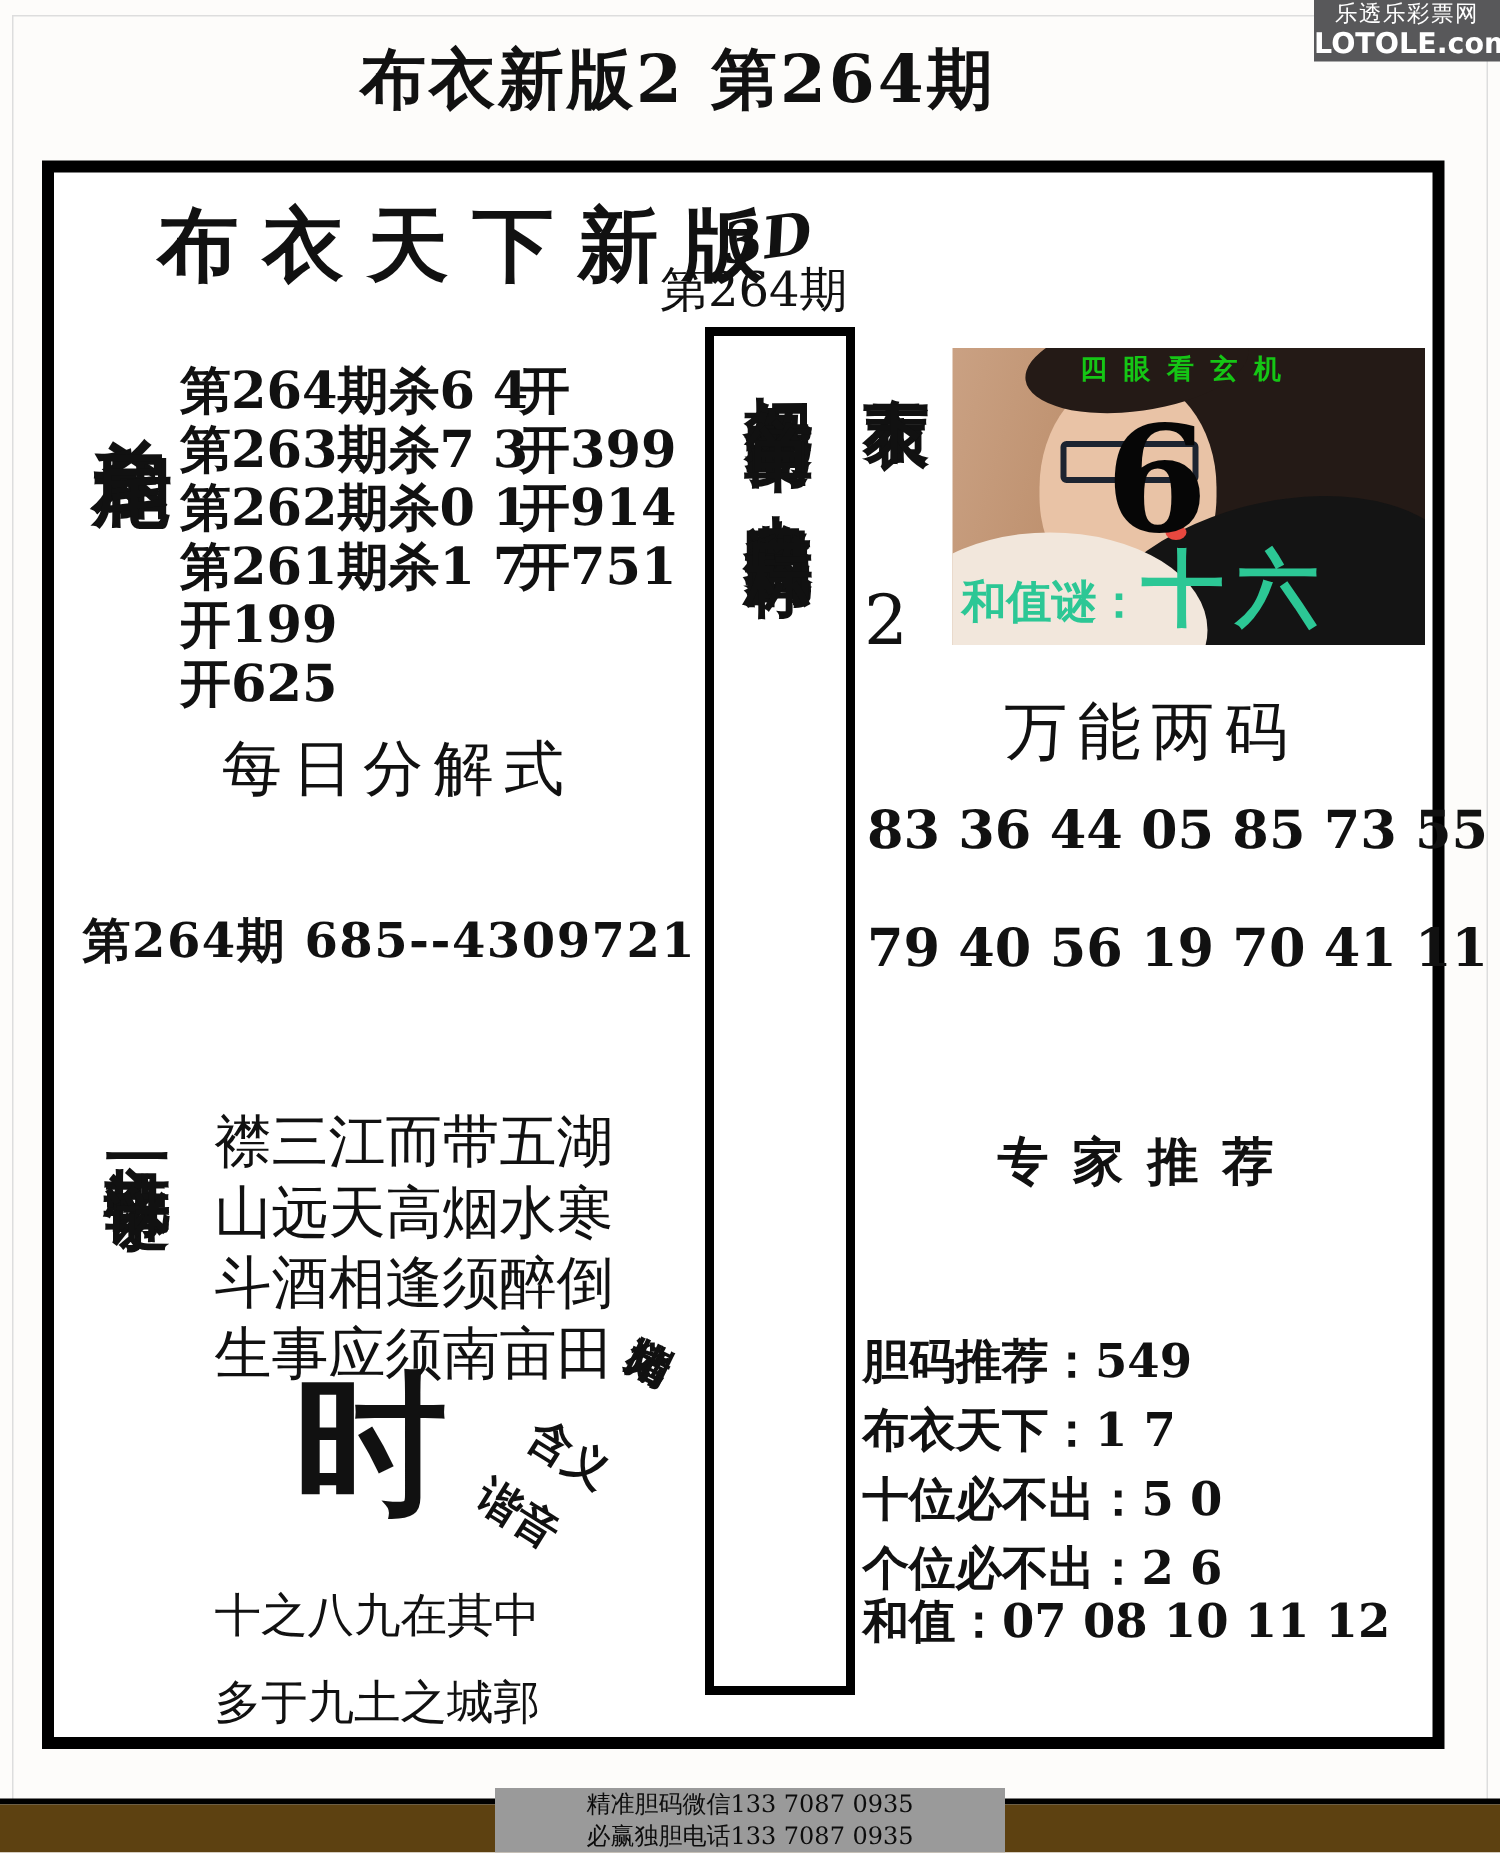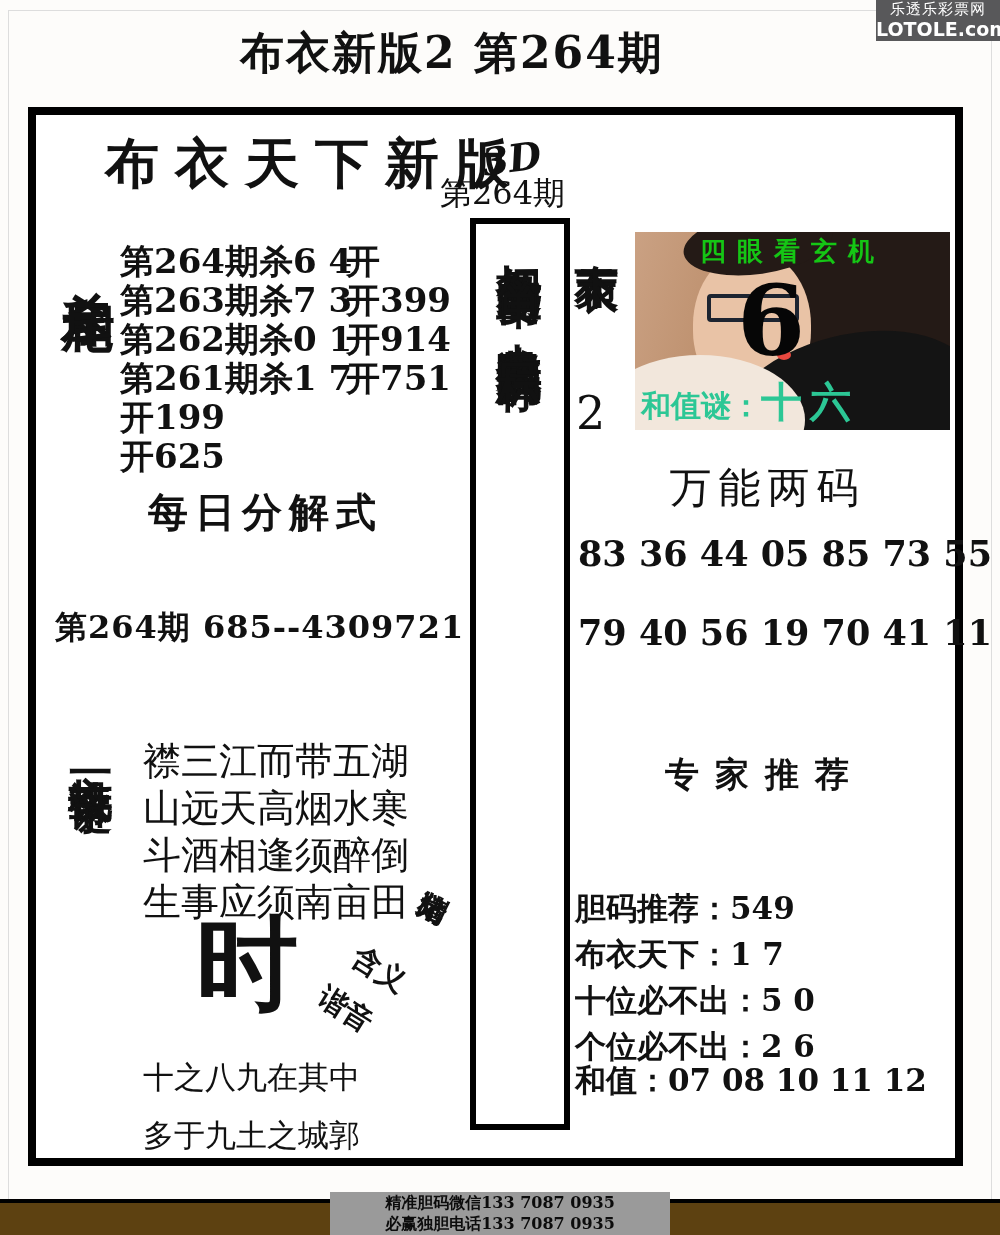--- a/index.html
+++ b/index.html
@@ -29,47 +29,47 @@
   .hdr-3d{left:482px;top:136px;font-size:38px;font-style:italic;transform:rotate(-8deg);}
   .hdr-issue{left:440px;top:172px;font-size:32px;font-weight:400;}
 
   .vtext{writing-mode:vertical-rl;text-orientation:upright;}
 
   .kill-label{left:52px;top:248px;font-size:54px;height:230px;letter-spacing:6px;}
   .kill-rows{left:120px;top:242px;width:340px;}
   .kill-row{display:grid;grid-template-columns:226px auto;height:39px;line-height:39px;
             font-size:34px;font-weight:700;white-space:nowrap;}
 
-  .daily-title{left:148px;top:485px;font-size:40px;letter-spacing:7px;font-weight:700;}
+  .daily-title{left:148px;top:485px;font-size:40px;letter-spacing:7px;font-weight:400;}
   .daily-formula{left:55px;top:606px;font-size:32px;font-weight:700;letter-spacing:1px;}
 
   .strip{left:470px;top:218px;width:88px;height:900px;border:6px solid #000;background:#fff;
          display:flex;justify-content:center;}
   .strip-text{font-size:46px;letter-spacing:3px;line-height:88px;margin-top:4px;}
 
   .right-label{left:568px;top:230px;font-size:44px;height:180px;letter-spacing:2px;}
   .right-number{left:576px;top:386px;font-size:46px;font-weight:400;}
 
   
   .photo{left:635px;top:232px;width:315px;height:198px;overflow:hidden;
          background:linear-gradient(105deg,#caa183 0%,#b98a66 40%,#8d5c3c 100%);}
   .ph-hair{position:absolute;right:-40px;top:-55px;width:250px;height:275px;background:#241a16;border-radius:48%;transform:rotate(-12deg);}
   .ph-face{position:absolute;left:58px;top:18px;width:118px;height:150px;background:#e9c3a6;border-radius:50% 50% 46% 46%;}
   .ph-bang{position:absolute;left:48px;top:-20px;width:150px;height:62px;background:#241a16;border-radius:50%;transform:rotate(-8deg);}
   .ph-glass-l{position:absolute;left:72px;top:62px;width:38px;height:20px;border:4px solid #1d2430;border-radius:4px;}
   .ph-glass-r{position:absolute;left:118px;top:62px;width:38px;height:20px;border:4px solid #1d2430;border-radius:4px;}
   .ph-shoulder{position:absolute;right:-30px;bottom:-55px;width:260px;height:150px;background:#141414;border-radius:50% 50% 0 0;transform:rotate(-14deg);}
   .ph-arm{position:absolute;left:-40px;bottom:-55px;width:210px;height:130px;background:#f2e7dc;border-radius:50%;}
   .ph-nail{position:absolute;left:142px;top:118px;width:14px;height:10px;background:#e8483f;border-radius:50%;}
-  .ph-top-caption{position:absolute;left:0;right:0;top:2px;text-align:center;font-size:26px;font-weight:700;
+  .ph-top-caption{position:absolute;left:0;right:0;top:2px;text-align:center;font-size:18px;font-weight:700;
                   color:#15c615;letter-spacing:11px;white-space:nowrap;}
   .ph-number{position:absolute;left:102px;top:40px;font-size:98px;font-weight:700;color:#060606;line-height:1;}
   .ph-bottom{position:absolute;left:6px;bottom:0;color:#2cc795;font-weight:700;white-space:nowrap;}
   .ph-bottom .lbl{font-size:30px;}
-  .ph-bottom .val{font-size:41px;letter-spacing:8px;}
+  .ph-bottom .val{font-size:55px;letter-spacing:8px;}
 
   .codes-title{left:575px;top:460px;width:385px;text-align:center;font-size:42px;letter-spacing:7px;font-weight:400;}
   .codes-line{left:578px;width:385px;text-align:right;font-size:35px;font-weight:700;white-space:nowrap;}
   .codes-line1{top:533px;}
   .codes-line2{top:612px;}
 
   .expert-title{left:575px;top:752px;width:380px;text-align:center;font-size:34px;letter-spacing:16px;}
   .expert-lines{left:575px;top:838px;font-size:31px;font-weight:700;line-height:46px;white-space:nowrap;margin-top:47px;}
   .sum-line{left:575px;top:1060px;font-size:31px;font-weight:700;white-space:nowrap;}
 
@@ -79,21 +79,21 @@
   .hints{left:318px;top:878px;width:160px;height:170px;}
   .hint{position:absolute;font-size:29px;white-space:nowrap;}
   .hint1{right:8px;top:-4px;writing-mode:vertical-rl;text-orientation:upright;transform:rotate(26deg);}
   .hint2{left:32px;top:72px;transform:rotate(32deg);}
   .hint3{left:-2px;top:112px;transform:rotate(32deg);}
   .bottom-lines{left:143px;top:1048px;font-size:31px;line-height:58px;white-space:nowrap;}
 
   .footer-sep{left:0;top:1199px;width:1000px;height:4px;background:#000;}
   .footer-band{left:0;top:1203px;width:1000px;height:32px;background:#5d4111;}
   .contact-box{left:330px;top:1192px;width:340px;height:43px;background:#9a9a9a;z-index:5;
-               text-align:center;font-weight:700;font-size:16px;line-height:21px;color:#0c0c0c;}
+               text-align:center;font-weight:400;font-size:16px;line-height:21px;color:#0c0c0c;}
 </style>
 </head>
 <body>
 
 <div class="abs page-frame"></div>
 
 <div class="abs wm" style="left:140px;top:195px;width:70px;height:26px;"></div>
 <div class="abs wm" style="left:600px;top:200px;width:90px;height:24px;"></div>
 <div class="abs wm" style="left:860px;top:480px;width:80px;height:26px;"></div>
 <div class="abs wm" style="left:60px;top:545px;width:60px;height:30px;"></div>

